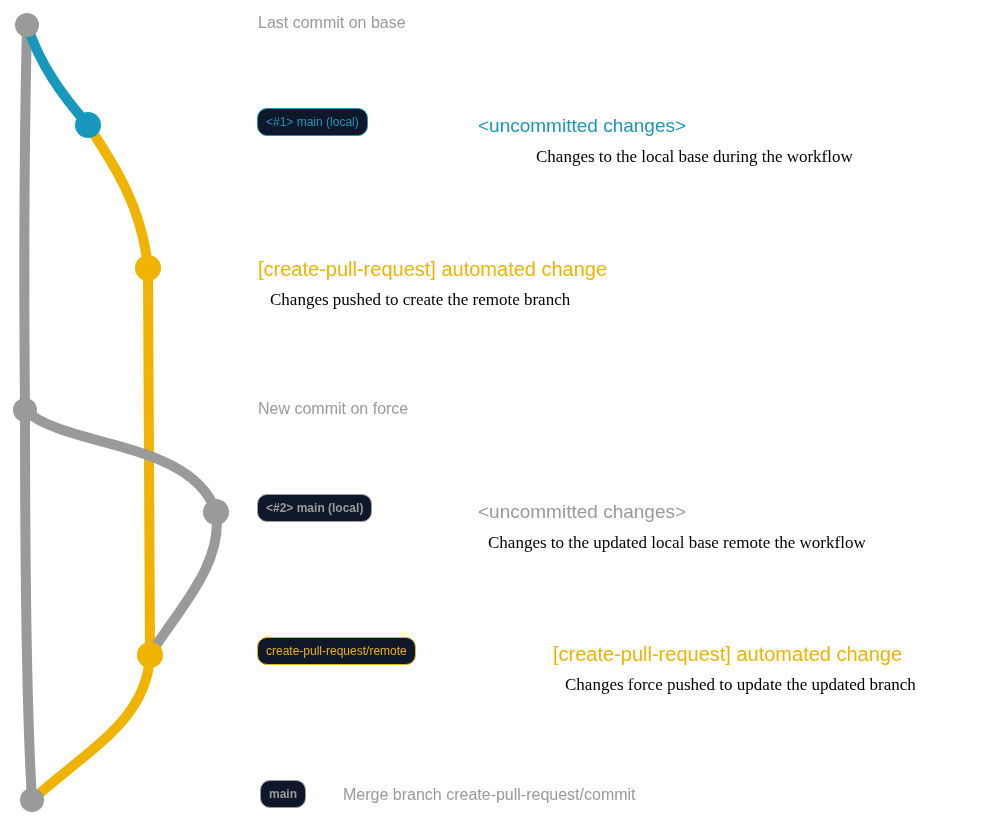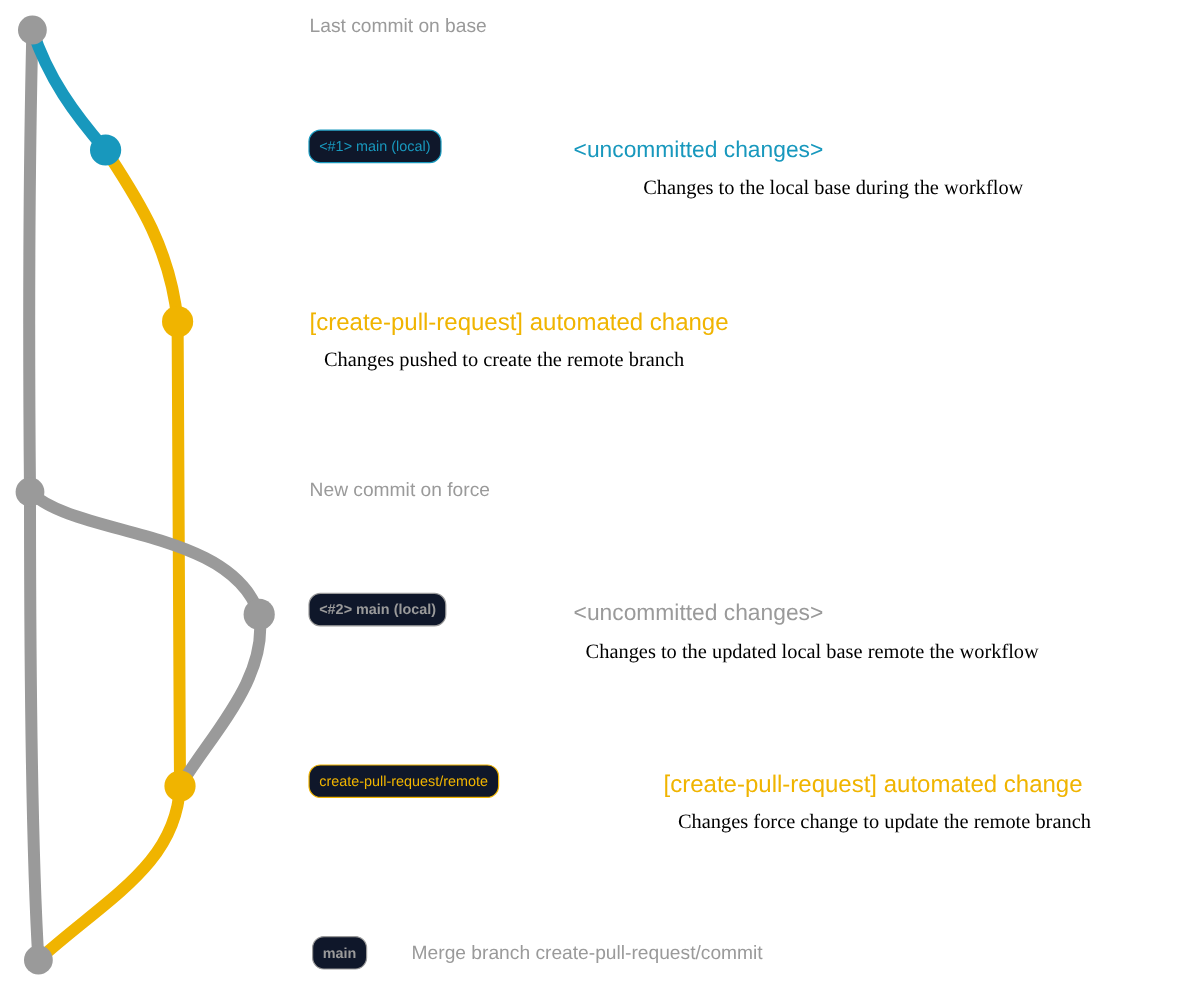--- a/index.html
+++ b/index.html
@@ -62,17 +62,17 @@
 <div class="abs badge gray" style="left:257px;top:494px;">&lt;#2&gt; main (local)</div>
 
 <div class="abs gray-text" style="left:478px;top:501px;font-size:19px;">&lt;uncommitted changes&gt;</div>
 
 <div class="abs serif-note" style="left:488px;top:533px;">Changes to the updated local base remote the workflow</div>
 
 <div class="abs badge yellow" style="left:257px;top:637px;">create-pull-request/remote</div>
 
 <div class="abs yellow-text" style="left:553px;top:643px;font-size:20px;">[create-pull-request] automated change</div>
 
-<div class="abs serif-note" style="left:565px;top:675px;">Changes force change to update the remote branch</div>
+<div class="abs serif-note" style="left:565px;top:675px;">Changes force pushed to update the updated branch</div>
 
 <div class="abs badge gray" style="left:260px;top:780px;">main</div>
 
 <div class="abs gray-text" style="left:343px;top:786px;">Merge branch create-pull-request/commit</div>
 
 </body></html>

